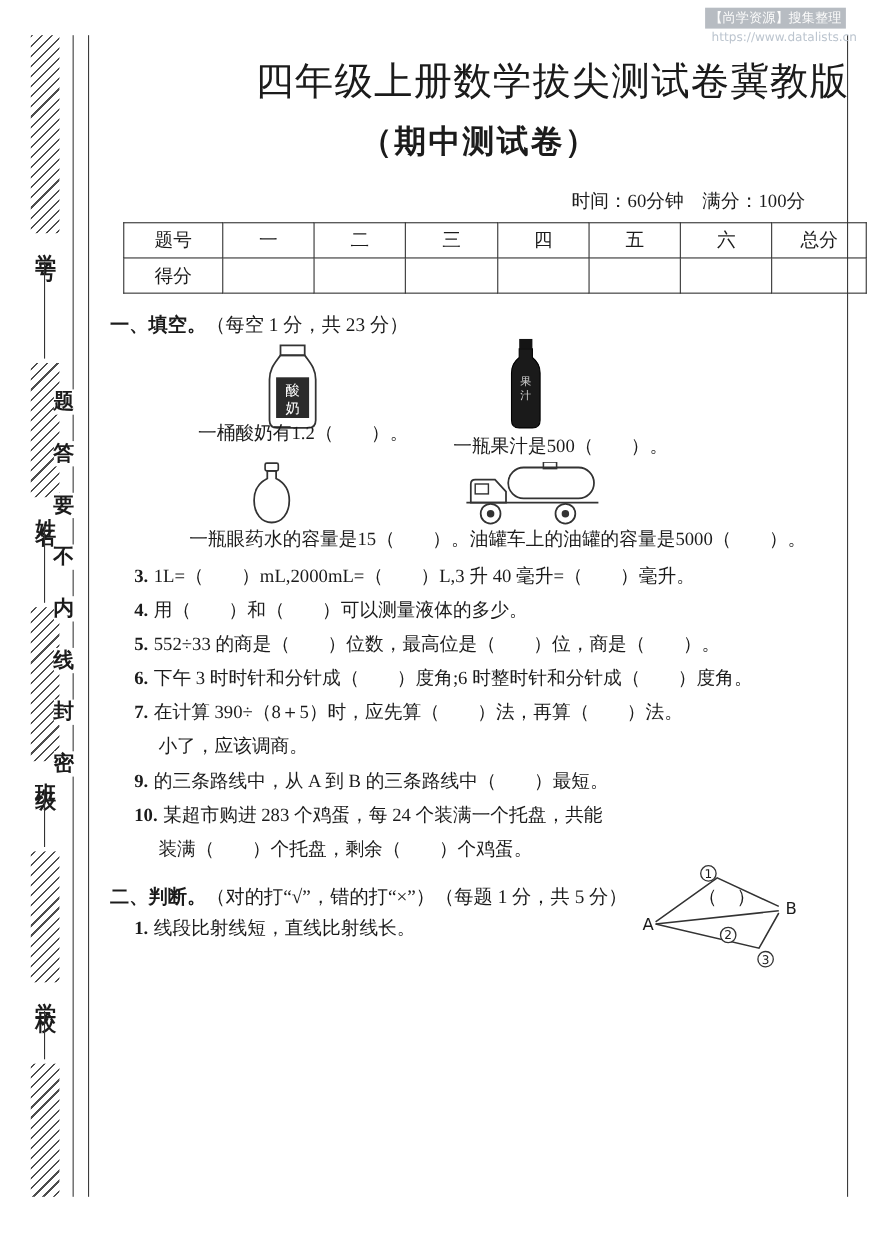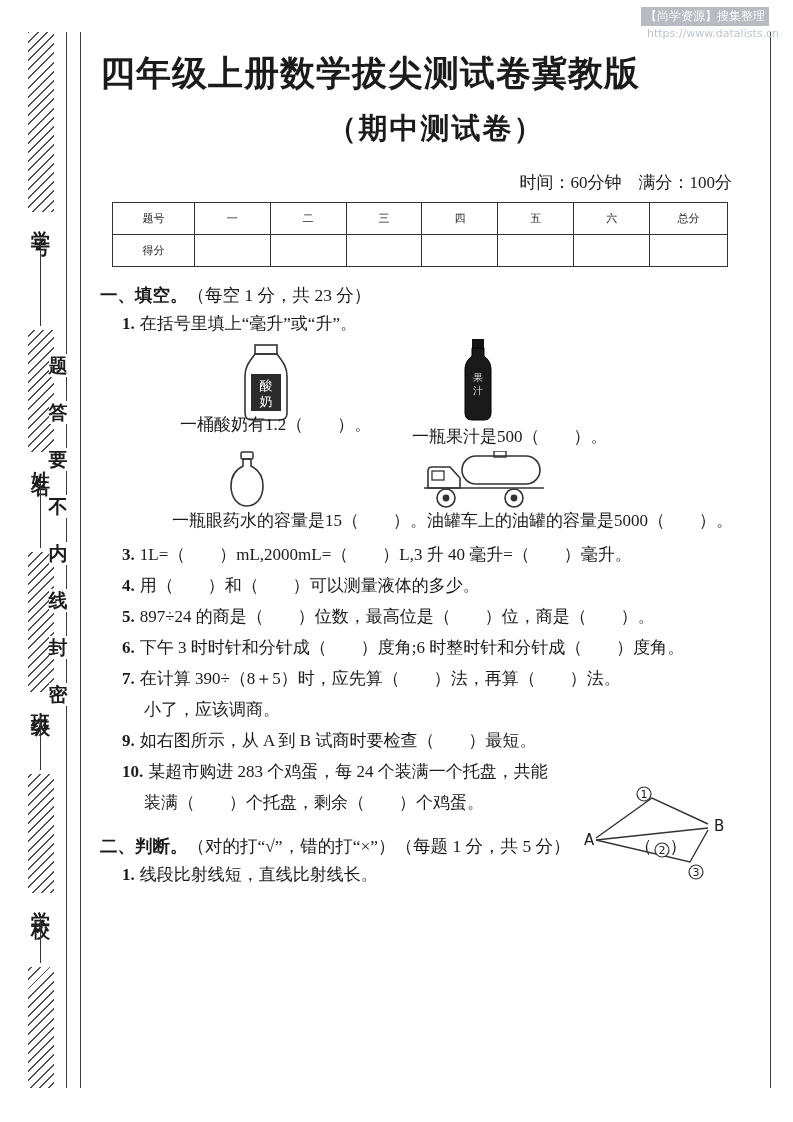--- a/index.html
+++ b/index.html
@@ -26,25 +26,25 @@
     display:flex;flex-direction:column;align-items:center;padding:4px 0;}
   .seal-field .lbl{writing-mode:vertical-rl;font-size:19px;font-weight:700;letter-spacing:7px;}
   .seal-field .fill-line{width:1.4px;background:#333;margin-top:8px;}
 
   .seal-chars{position:absolute;left:47px;top:354px;width:22px;z-index:3;
     display:flex;flex-direction:column;align-items:center;gap:24px;}
   .seal-chars span{font-size:19px;font-weight:700;line-height:1;background:#fff;padding:2px 0;}
 
   
   .content{position:absolute;left:100px;top:0;width:672px;}
-  .title{margin-top:50px;text-align:left;font-size:35px;font-weight:700;letter-spacing:1px;}
+  .title{margin-top:50px;text-align:right;font-size:35px;font-weight:400;letter-spacing:1px;}
   .subtitle{margin-top:12px;text-align:center;font-size:29px;font-weight:700;letter-spacing:2px;}
   .meta{margin-top:22px;margin-right:40px;text-align:right;font-size:17px;}
 
-  table.score{margin:8px 0 0 12px;border-collapse:collapse;width:616px;font-size:11px;}
+  table.score{margin:8px 0 0 12px;border-collapse:collapse;width:676px;font-size:17px;}
   table.score td{border:1.2px solid #333;height:31px;text-align:center;padding:0;}
 
   .sec-head{margin-top:15px;font-size:17.5px;line-height:26px;}
   .sec-head .b{font-weight:700;}
   .tail-bracket{margin-left:64px;}
 
   .q{font-size:17px;line-height:31px;padding-left:22px;white-space:nowrap;}
   .q .qnum{font-weight:700;margin-right:5px;}
   .q-cont{padding-left:44px;}
 
@@ -126,23 +126,20 @@
         <td></td>
         <td></td>
       </tr>
     </tbody>
       </table>
 
     <div class="sec-head">
       <span class="b">一、填空。</span><span>（每空 1 分，共 23 分）</span>
     </div>
 
-    <div class="q">
-      <span class="qnum">1.</span><span>在括号里填上“毫升”或“升”。</span>
-    </div>
 
     <div class="figs">
 
       <svg width="56" height="80" viewBox="0 0 56 80" style="position:absolute;left:138px;top:4px;">
         <rect x="17" y="2" width="22" height="9" fill="none" stroke="#333" stroke-width="1.6"></rect>
         <path d="M17 11 C12 18 7 23 7 33 L7 70 Q7 77 14 77 L42 77 Q49 77 49 70 L49 33 C49 23 44 18 39 11 Z" fill="none" stroke="#333" stroke-width="1.6"></path>
         <rect x="13" y="31" width="30" height="37" fill="#2b2b2b"></rect>
         <text x="28" y="47" fill="#ffffff" font-size="13" text-anchor="middle">酸</text>
         <text x="28" y="63" fill="#ffffff" font-size="13" text-anchor="middle">奶</text>
       </svg>
@@ -172,25 +169,25 @@
         <circle cx="24" cy="47" r="3.4" fill="#333"></circle>
         <circle cx="92" cy="47" r="9" fill="#fff" stroke="#333" stroke-width="1.6"></circle>
         <circle cx="92" cy="47" r="3.4" fill="#333"></circle>
       </svg>
 
       <span class="cap" style="left:72px;top:170px;">一瓶眼药水的容量是15（　　）。油罐车上的油罐的容量是5000（　　）。</span>
     </div>
 
     <div class="q"><span class="qnum">3.</span><span>1L=（　　）mL,2000mL=（　　）L,3 升 40 毫升=（　　）毫升。</span></div>
     <div class="q"><span class="qnum">4.</span><span>用（　　）和（　　）可以测量液体的多少。</span></div>
-    <div class="q"><span class="qnum">5.</span><span>897÷24 的商是（　　）位数，最高位是（　　）位，商是（　　）。</span></div>
+    <div class="q"><span class="qnum">5.</span><span>552÷33 的商是（　　）位数，最高位是（　　）位，商是（　　）。</span></div>
     <div class="q"><span class="qnum">6.</span><span>下午 3 时时针和分针成（　　）度角;6 时整时针和分针成（　　）度角。</span></div>
     <div class="q"><span class="qnum">7.</span><span>在计算 390÷（8＋5）时，应先算（　　）法，再算（　　）法。</span></div>
     <div class="q q-cont"><span>小了，应该调商。</span></div>
-    <div class="q"><span class="qnum">9.</span><span>如右图所示，从 A 到 B 试商时要检查（　　）最短。</span></div>
+    <div class="q"><span class="qnum">9.</span><span>的三条路线中，从 A 到 B 的三条路线中（　　）最短。</span></div>
     <div class="q"><span class="qnum">10.</span><span>某超市购进 283 个鸡蛋，每 24 个装满一个托盘，共能</span></div>
     <div class="q q-cont"><span>装满（　　）个托盘，剩余（　　）个鸡蛋。</span></div>
 
     <svg class="route-diagram" width="152" height="100" viewBox="0 0 152 100">
       <polyline points="14,56 70,16 126,42" fill="none" stroke="#333" stroke-width="1.4"></polyline>
       <line x1="14" y1="58" x2="126" y2="46" stroke="#333" stroke-width="1.4"></line>
       <polyline points="14,58 108,80 126,48" fill="none" stroke="#333" stroke-width="1.4"></polyline>
       <text x="2" y="63" font-size="15" fill="#1b1b1b">A</text>
       <text x="132" y="49" font-size="15" fill="#1b1b1b">B</text>
       <circle cx="62" cy="12" r="7" fill="#fff" stroke="#333" stroke-width="1.2"></circle>

